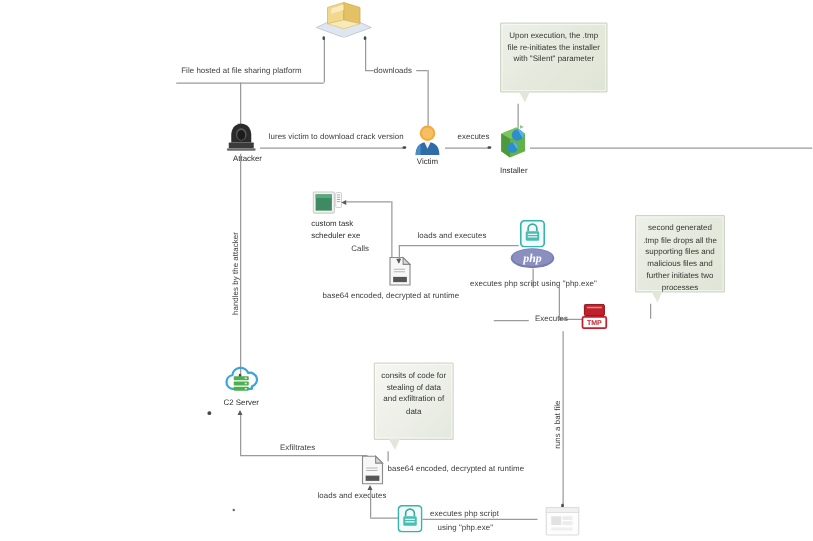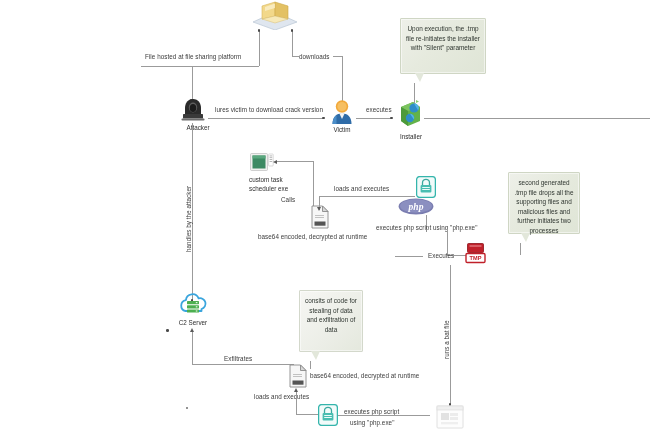--- a/index.html
+++ b/index.html
@@ -212,21 +212,21 @@
 
   <div class="node" style="left:416px; top:176px; width:20px; height:22px;">
     <svg width="20" height="22" viewBox="0 0 20 22">
       <rect x="0.6" y="0.6" width="18.8" height="20.8" rx="3" fill="#f2fbfa" stroke="#34b5ac" stroke-width="1.3"></rect>
       <path d="M6.5 9 L6.5 6.8 A3.5 3.5 0 0 1 13.5 6.8 L13.5 9" fill="none" stroke="#3aa99f" stroke-width="1.3"></path>
       <rect x="4.6" y="9" width="10.8" height="7.6" rx="1.1" fill="#49bdb1"></rect>
       <rect x="6.2" y="11" width="7.6" height="1" fill="#e9fbf8"></rect>
       <rect x="6.2" y="13" width="7.6" height="1" fill="#e9fbf8"></rect>
     </svg>
   </div>
-  <div class="node" style="left:398px; top:198px; width:36px; height:17px;text-align:right;">
+  <div class="node" style="left:408px; top:198px; width:36px; height:17px;text-align:right;">
     <svg width="36" height="17" viewBox="0 0 36 17">
       <ellipse cx="18" cy="8.5" rx="17.4" ry="8" fill="#7a7db0"></ellipse>
       <ellipse cx="18" cy="8" rx="16" ry="6.8" fill="#8b8fc0"></ellipse>
       <text x="18" y="11.6" font-family="'Liberation Serif',serif" font-style="italic" font-size="9.5" font-weight="bold" fill="#ffffff" text-anchor="middle">php</text>
     </svg>
   </div>
   <div class="ln lnv" style="left:426px; top:215px; height:14px;"></div>
 
   <div class="elabel" style="left:376px; top:224px;">executes php script using "php.exe"</div>
   <div class="ln lnv" style="left:447px; top:229px; height:26px;"></div>

